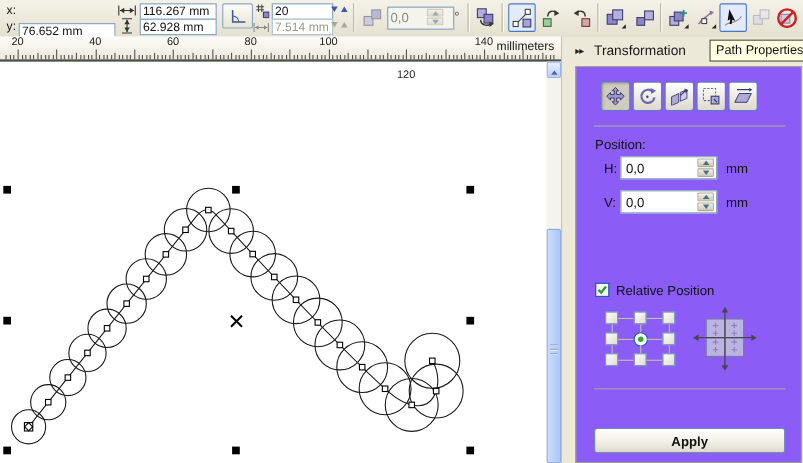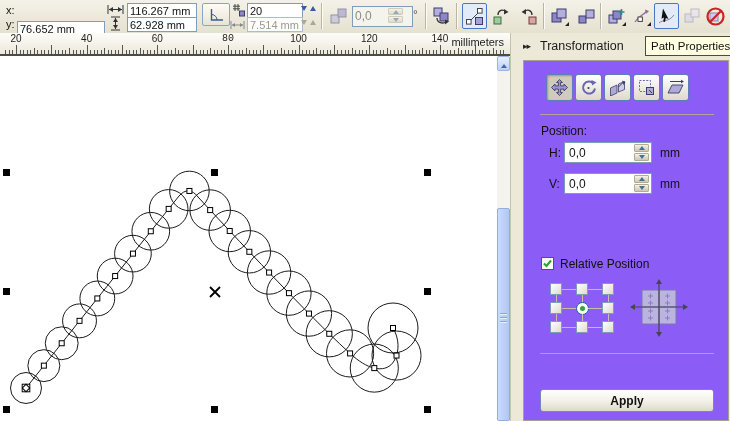--- a/index.html
+++ b/index.html
@@ -449,23 +449,23 @@
         <div class="tick" style="left: 482.29px;"></div>
         <div class="tick" style="left: 485.822px;"></div>
         <div class="tick" style="left: 489.355px;"></div>
         <div class="tick t5" style="left: 492.887px;"></div>
         <div class="tick" style="left: 496.42px;"></div>
         <div class="tick" style="left: 499.952px;"></div>
         <div class="tick" style="left: 503.485px;"></div>
         <div class="rlabel" style="left: 16px;">20</div>
         <div class="rlabel" style="left: 86.65px;">40</div>
         <div class="rlabel" style="left: 157.3px;">60</div>
-        <div class="rlabel" style="left: 227.95px; font-family: Liberation Mono, monospace;">80</div>
+        <div class="rlabel" style="left: 227.95px;">80</div>
         <div class="rlabel" style="left: 298.6px;">100</div>
-        <div class="rlabel" style="left: 369.25px;">120</div>
+        <div class="rlabel" style="left: 369.25px; margin-top: 30px;">120</div>
         <div class="rlabel" style="left: 439.9px;">140</div>
       </div>
     <div id="ruler-unit">millimeters</div>
   </div>
   <div id="canvas-topline"></div>
 
   <div id="vscroll">
     <div id="vs-up"></div>
     <div id="vs-thumb">
       <div class="grip" style="top:104px;"></div>

